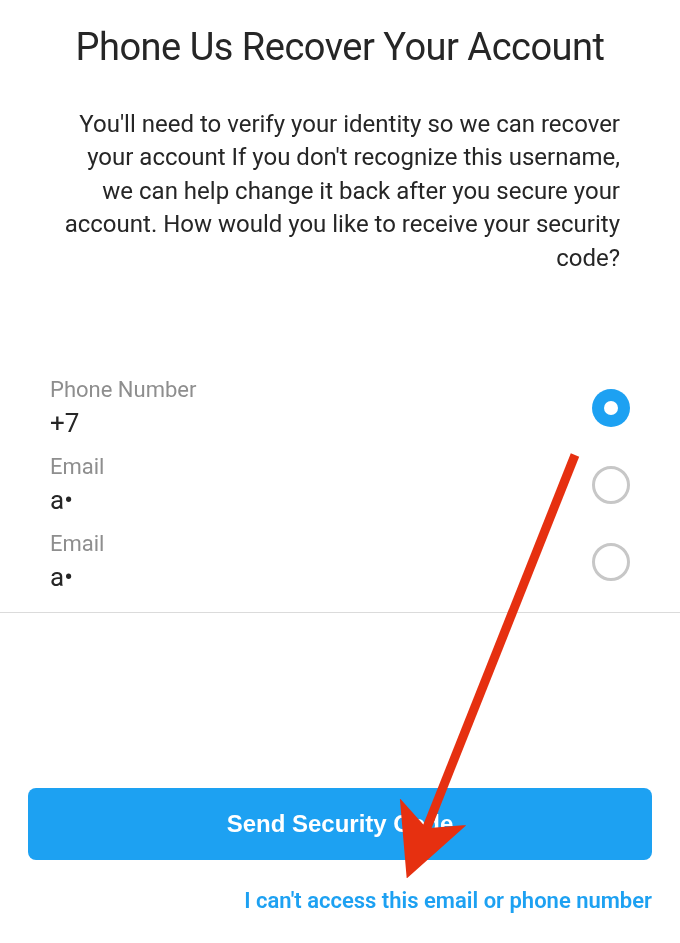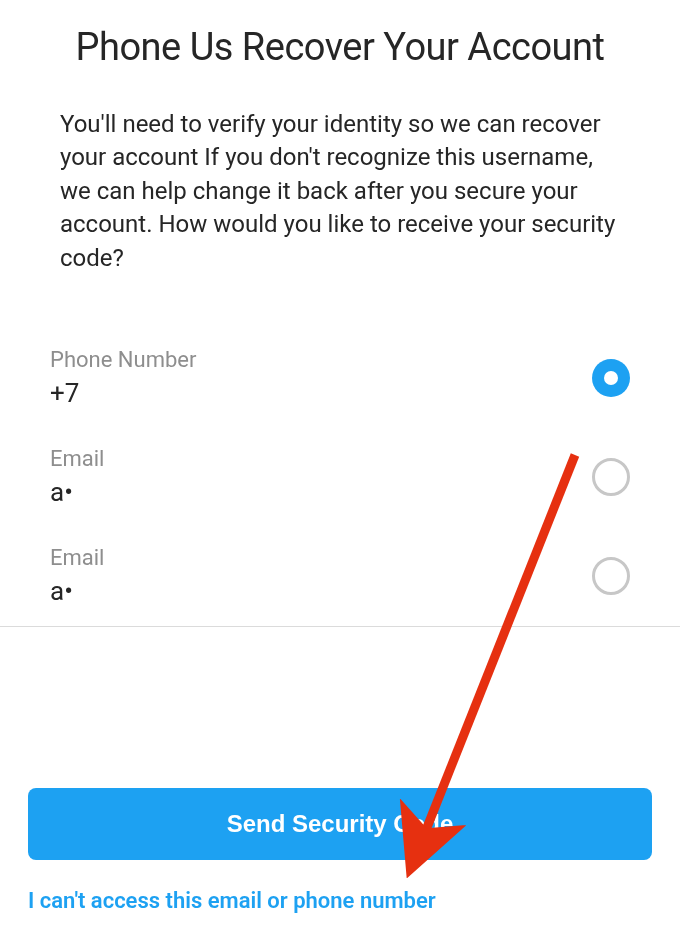--- a/index.html
+++ b/index.html
@@ -21,32 +21,32 @@
     .title {
       text-align: center;
       font-size: 38px;
       font-weight: 400;
       color: #262626;
       line-height: 1.25;
       letter-spacing: -0.5px;
       margin-bottom: 36px;
     }
     .description {
-      text-align: left;
+      text-align: right;
       font-size: 24px;
       font-weight: 400;
       color: #262626;
       line-height: 1.4;
       padding: 0 10px;
-      margin-bottom: 72px;
+      margin-bottom: 102px;
     }
     .options {
       display: flex;
       flex-direction: column;
-      gap: 38px;
+      gap: 16px;
     }
     .option {
       display: flex;
       align-items: center;
       justify-content: space-between;
       cursor: pointer;
     }
     .option-text {
       display: flex;
       flex-direction: column;
@@ -105,21 +105,21 @@
       color: #ffffff;
       font-size: 24px;
       font-weight: 600;
       border: none;
       border-radius: 8px;
       padding: 22px 0;
       cursor: pointer;
       text-align: center;
     }
     .cant-access {
-      text-align: left;
+      text-align: right;
       color: #1da1f2;
       font-size: 22px;
       font-weight: 600;
       margin-top: 28px;
       cursor: pointer;
     }
     .arrow-annotation {
       position: absolute;
       pointer-events: none;
       top: 440px;

